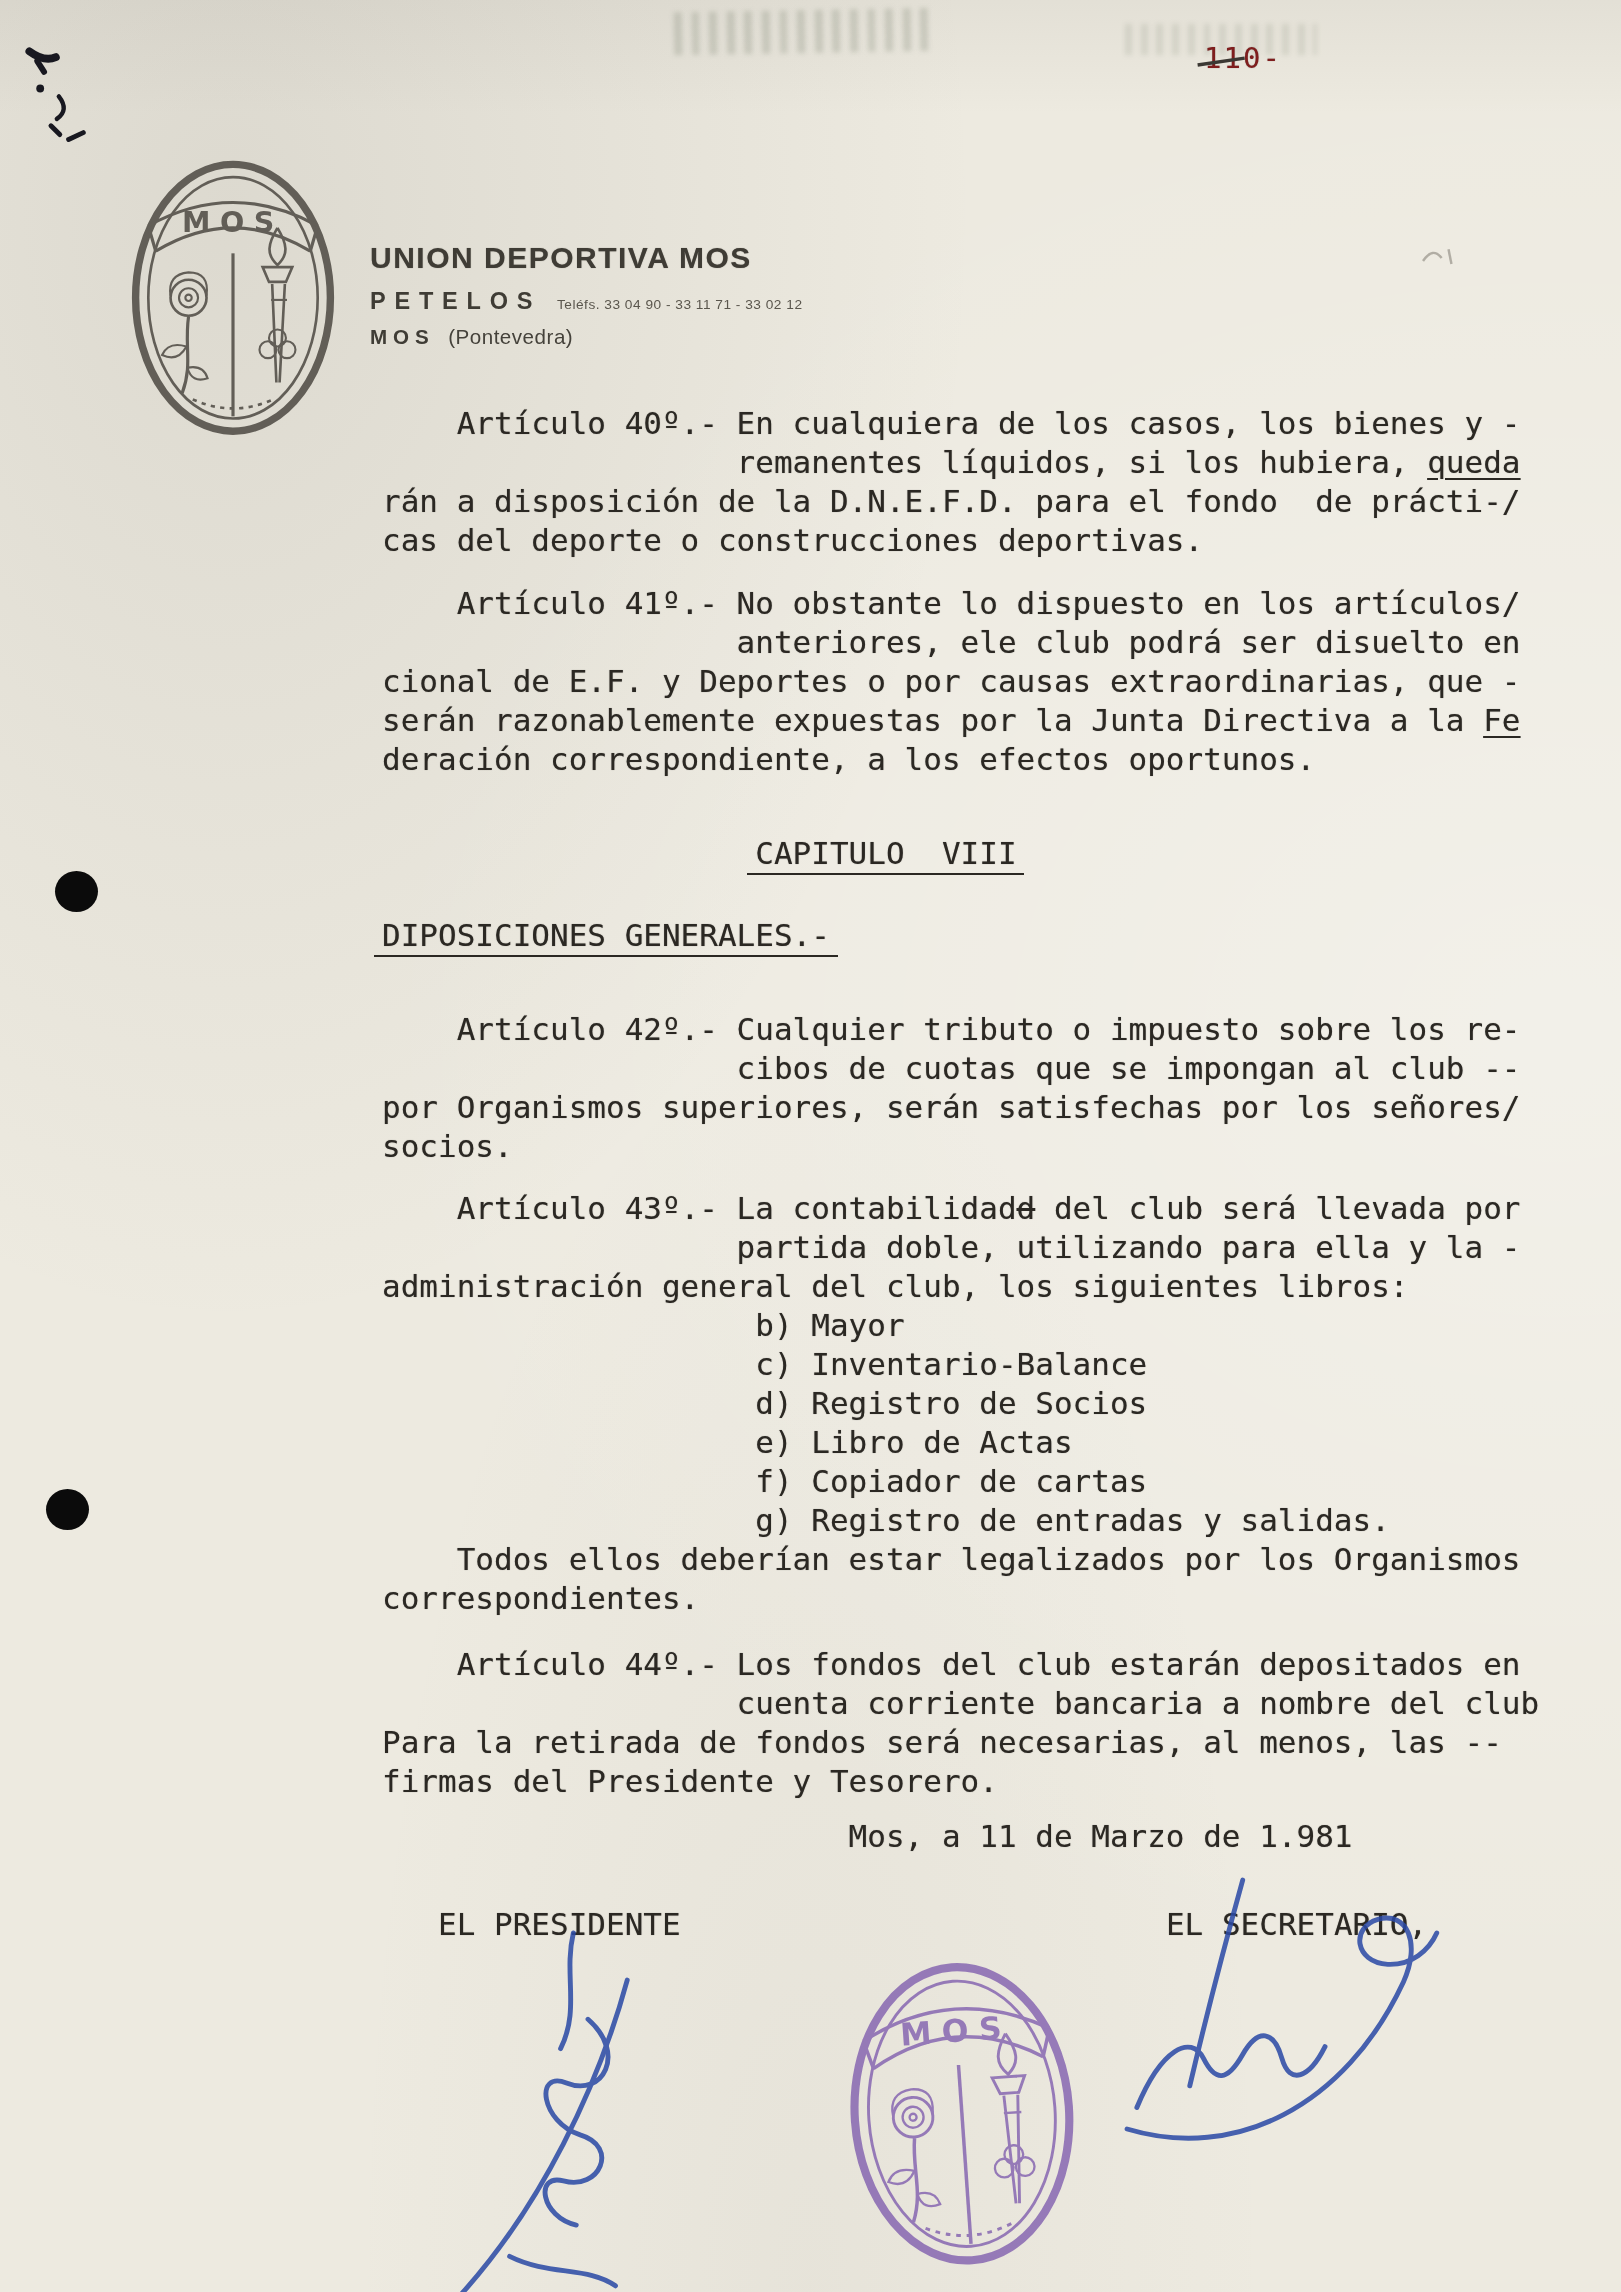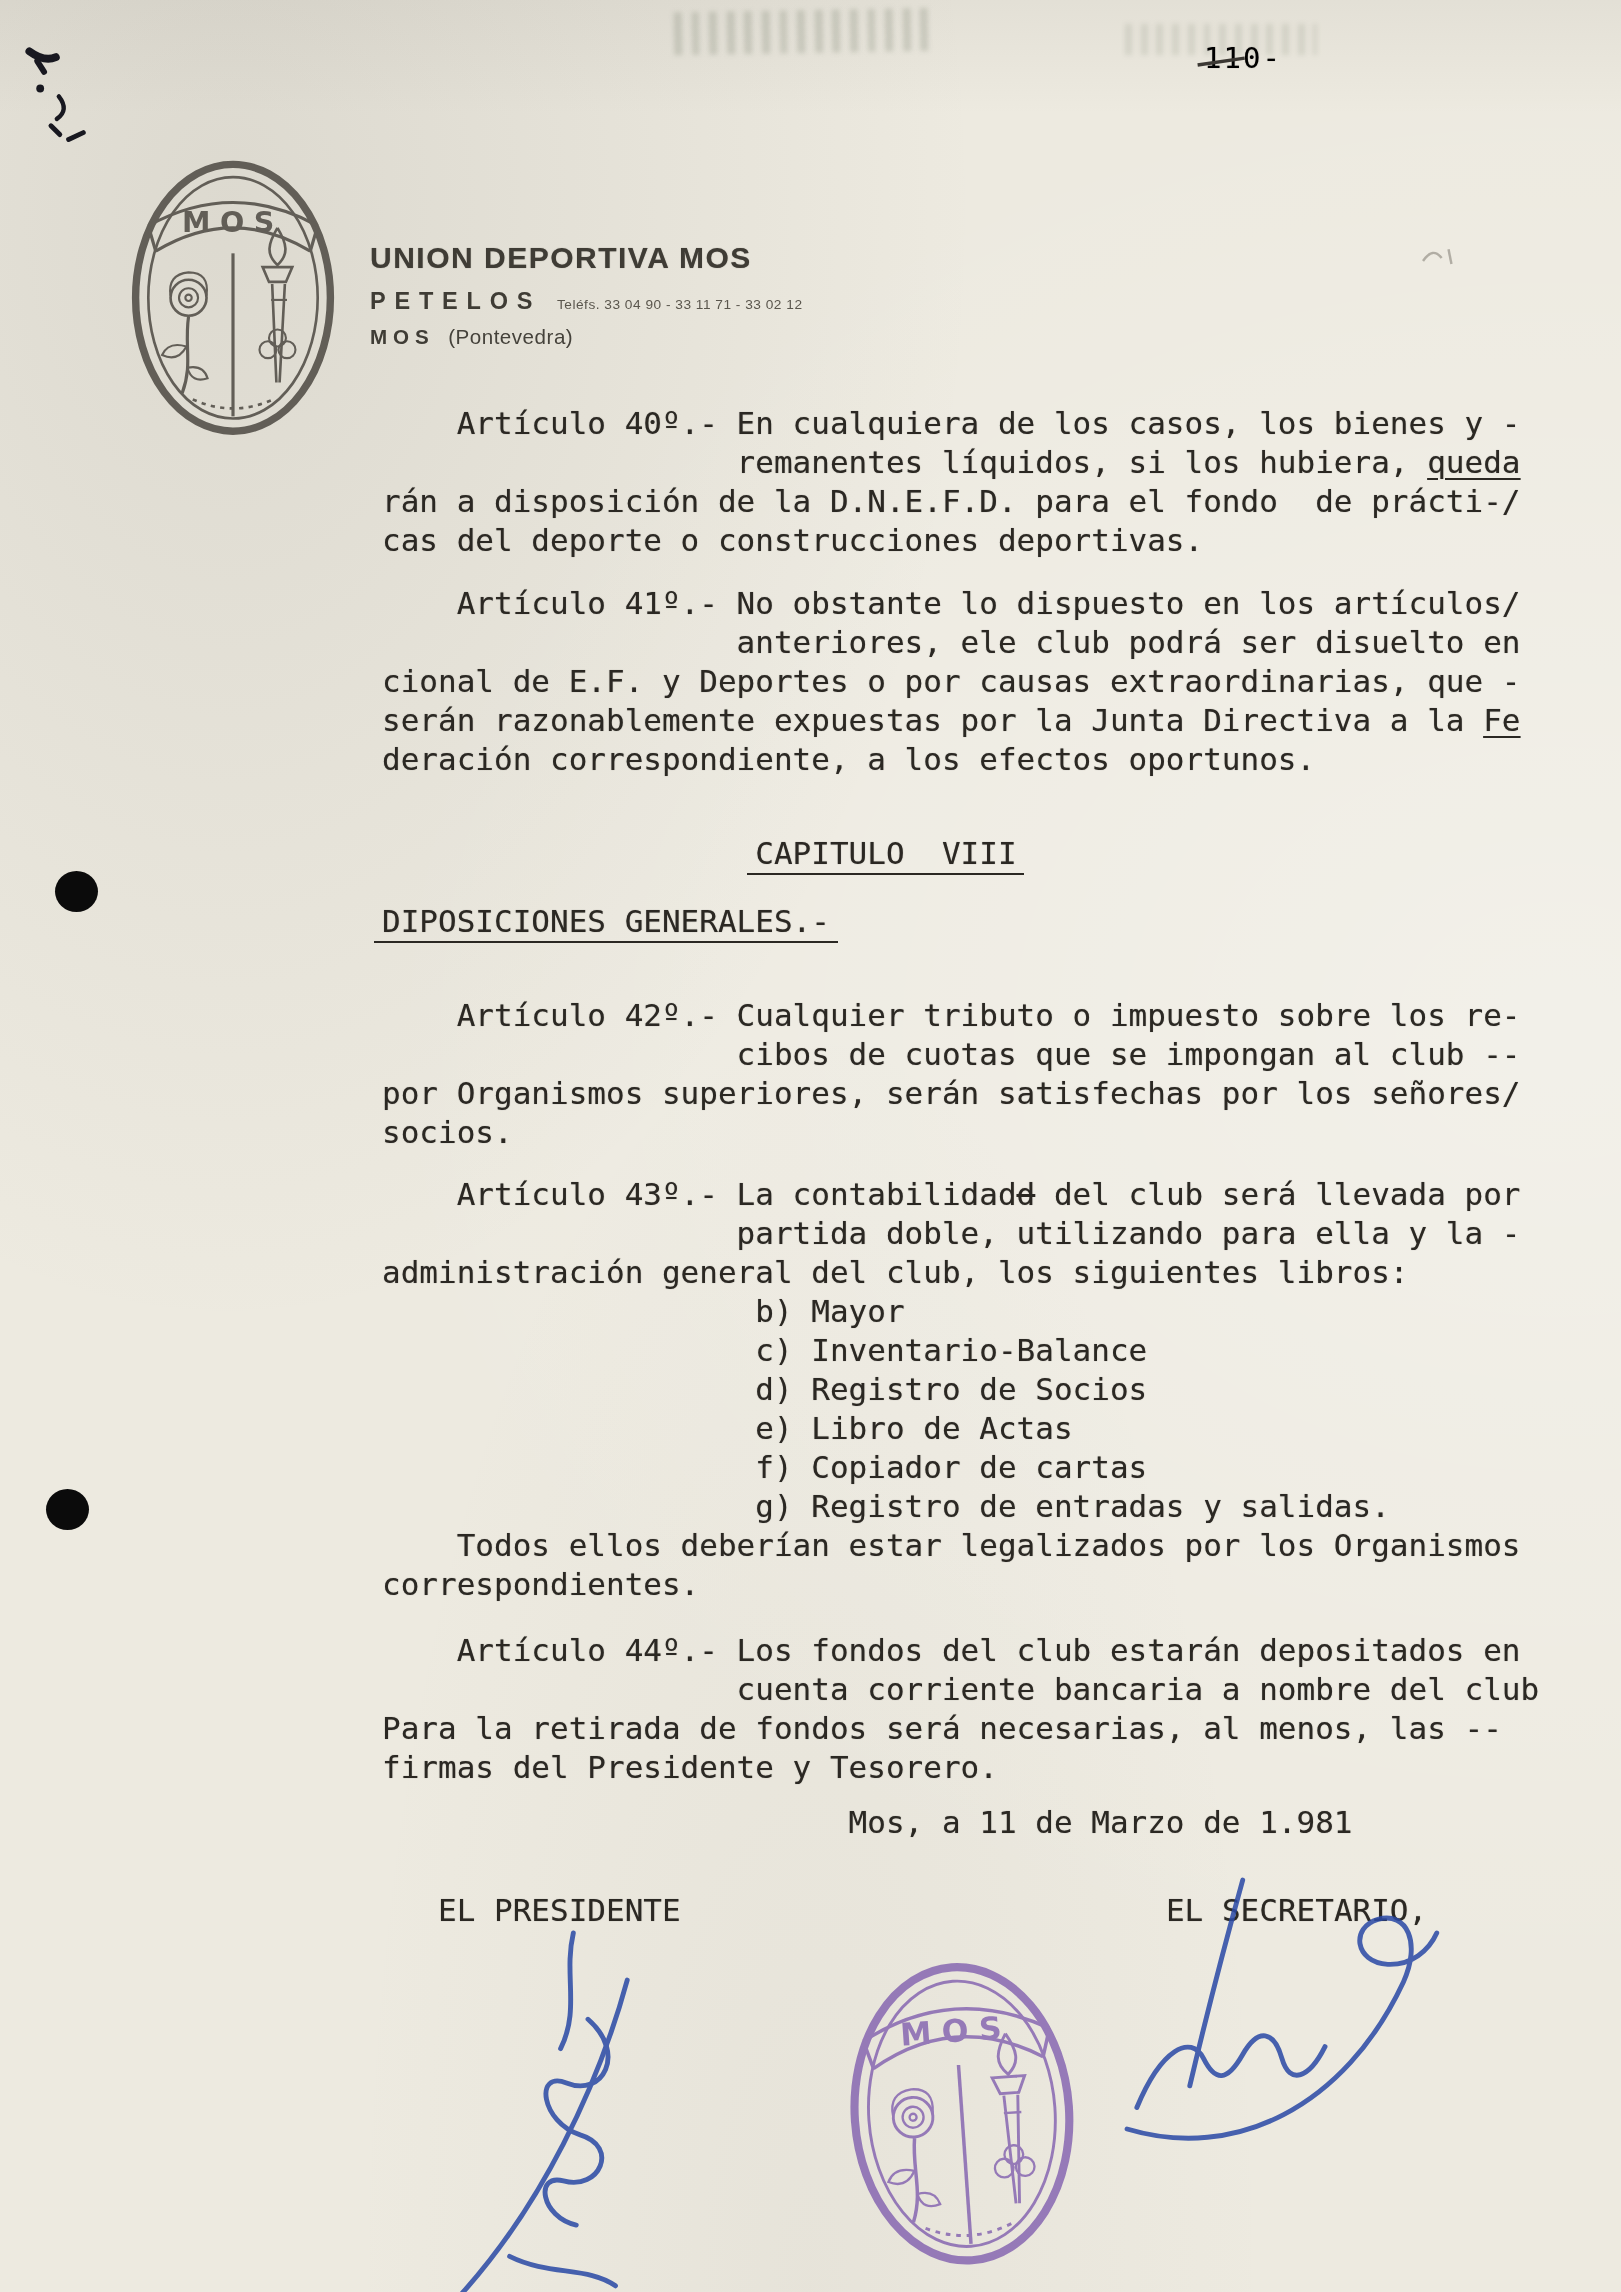--- a/index.html
+++ b/index.html
@@ -16,31 +16,31 @@
       radial-gradient(ellipse at 96% 45%, rgba(255,255,255,.30), transparent 55%),
       radial-gradient(ellipse at 50% 100%, rgba(125,120,110,.06), transparent 40%);
   }
   
   .bodytext{position:absolute; left:382px; top:404px; color:#2b2823;}
   .tl{white-space:pre; font-size:31px; line-height:39px; height:39px;
       text-shadow:0 0 1px rgba(43,40,35,.45);}
   .para{margin:0;}
   #a41{margin-top:23.5px;}
   #chapter{margin-top:55px;}
-  #section{margin-top:29px;}
+  #section{margin-top:43px;}
   #a42{margin-top:55px;}
   #a43{margin-top:23.5px;}
   #a44{margin-top:27.4px;}
   #dateline{margin-top:15.7px;}
   #sigline{margin-top:49px;}
   .u{text-decoration:underline; text-decoration-thickness:2px; text-underline-offset:4.9px;}
   .strike{text-decoration:line-through; text-decoration-thickness:2.5px;}
   .ub{border-bottom:2.9px solid currentColor; padding:0 7.8px 2.9px; margin:0 -7.8px;}
   
-  .pageno{position:absolute; left:1204px; top:41px; font-size:29px; color:#000000;
+  .pageno{position:absolute; left:1204px; top:41px; font-size:29px; color:#7f1d1d;
           letter-spacing:2px; text-shadow:0 0 1px rgba(59,56,51,.5);}
   
   .letterhead{position:absolute; left:370px; top:241px; color:#3f3c35;
               font-family:"Liberation Sans", sans-serif;}
   .lh-name{font-size:30px; font-weight:bold; letter-spacing:1.5px;
            text-shadow:0 0 1px rgba(63,60,53,.55);}
   .lh-line2{margin-top:12.7px; display:flex; align-items:baseline;}
   .lh-locality{font-size:23.5px; font-weight:bold; letter-spacing:8.8px;}
   .lh-phones{font-size:13.7px; color:#5a564d; margin-left:15.7px; letter-spacing:0.5px;}
   .lh-city{margin-top:10.8px; font-size:20.6px;}

